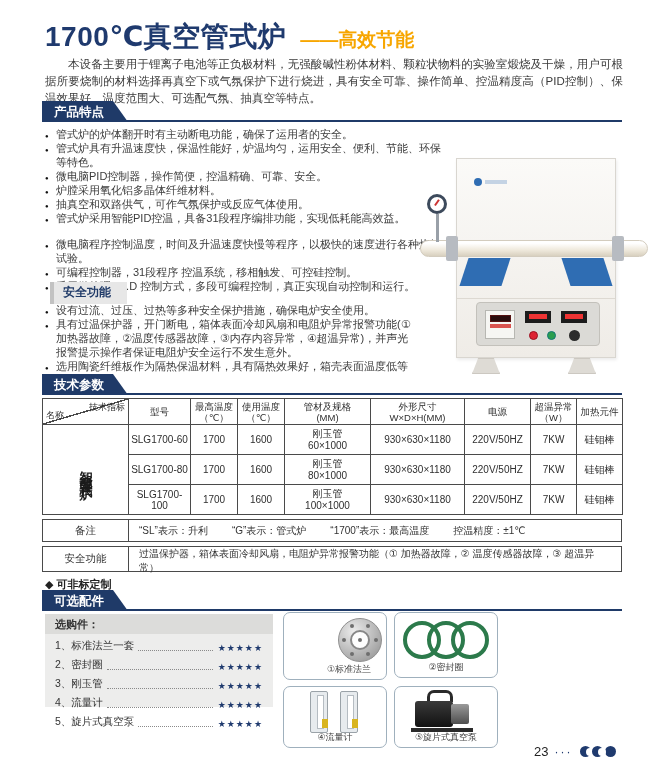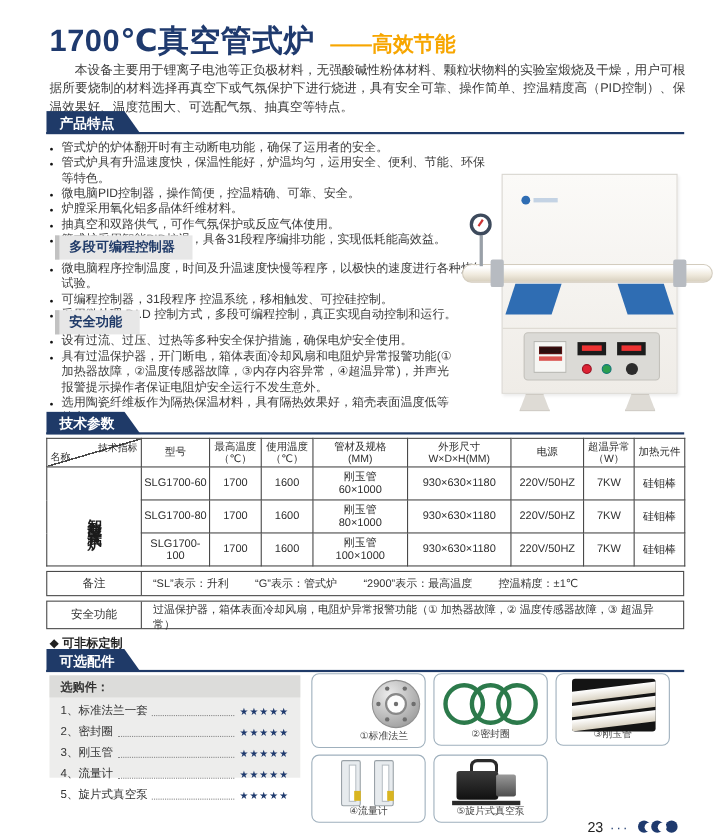--- a/index.html
+++ b/index.html
@@ -156,21 +156,20 @@
   </div>
   <ul class="blist" style="left:45px; top:127px; width:398px;">
     <li>管式炉的炉体翻开时有主动断电功能，确保了运用者的安全。</li>
     <li>管式炉具有升温速度快，保温性能好，炉温均匀，运用安全、便利、节能、环保等特色。</li>
     <li>微电脑PID控制器，操作简便，控温精确、可靠、安全。</li>
     <li>炉膛采用氧化铝多晶体纤维材料。</li>
     <li>抽真空和双路供气，可作气氛保护或反应气体使用。</li>
     <li>管式炉采用智能PID控温，具备31段程序编排功能，实现低耗能高效益。</li>
   </ul>
 
-  <div class="subhead" style="top:214px;">多段可编程控制器</div>
   <ul class="blist" style="left:45px; top:237px; width:405px;">
     <li>微电脑程序控制温度，时间及升温速度快慢等程序，以极快的速度进行各种烧结试验。</li>
     <li>可编程控制器，31段程序 控温系统，移相触发、可控硅控制。</li>
     <li>采用微处理 P.I.D 控制方式，多段可编程控制，真正实现自动控制和运行。</li>
   </ul>
 
   <div class="subhead" style="top:282px;">安全功能</div>
   <ul class="blist" style="left:45px; top:303px; width:372px;">
     <li>设有过流、过压、过热等多种安全保护措施，确保电炉安全使用。</li>
     <li>具有过温保护器，开门断电，箱体表面冷却风扇和电阻炉异常报警功能(①加热器故障，②温度传感器故障，③内存内容异常，④超温异常)，并声光报警提示操作者保证电阻炉安全运行不发生意外。</li>
@@ -299,21 +298,21 @@
         <td>硅钼棒</td>
       </tr>
     </tbody>
   </table>
 
   <div class="xrow" style="top:519px; height:23px;">
     <div class="xlabel">备注</div>
     <div class="xbody">
       <span>“SL”表示：升利</span>
       <span>“G”表示：管式炉</span>
-      <span>“2900”表示：最高温度</span>
+      <span>“1700”表示：最高温度</span>
       <span>控温精度：±1℃</span>
     </div>
   </div>
 
   <div class="xrow" style="top:546px; height:26px;">
     <div class="xlabel">安全功能</div>
     <div class="xbody">
       <span>过温保护器，箱体表面冷却风扇，电阻炉异常报警功能（① 加热器故障，② 温度传感器故障，③ 超温异常）</span>
     </div>
   </div>
@@ -361,30 +360,20 @@
     </div>
     <span class="cap">①标准法兰</span>
   </div>
   <div class="card" style="left:394px; top:612px; height:66px;">
     <div class="art">
       <span class="ring r1"></span>
         <span class="ring r2"></span>
         <span class="ring r3"></span>
     </div>
     <span class="cap">②密封圈</span>
-  </div>
-  <div class="card" style="left:505px; top:612px; height:66px;">
-    <div class="art">
-      <div class="tubes-bg">
-          <span class="tube-bar t1"></span>
-          <span class="tube-bar t2"></span>
-          <span class="tube-bar t3"></span>
-        </div>
-    </div>
-    <span class="cap">③刚玉管</span>
   </div>
   <div class="card" style="left:283px; top:686px; height:62px;">
     <div class="art">
       <span class="meter m1"></span>
         <span class="meter m2"></span>
     </div>
     <span class="cap">④流量计</span>
   </div>
   <div class="card" style="left:394px; top:686px; height:62px;">
     <div class="art">

